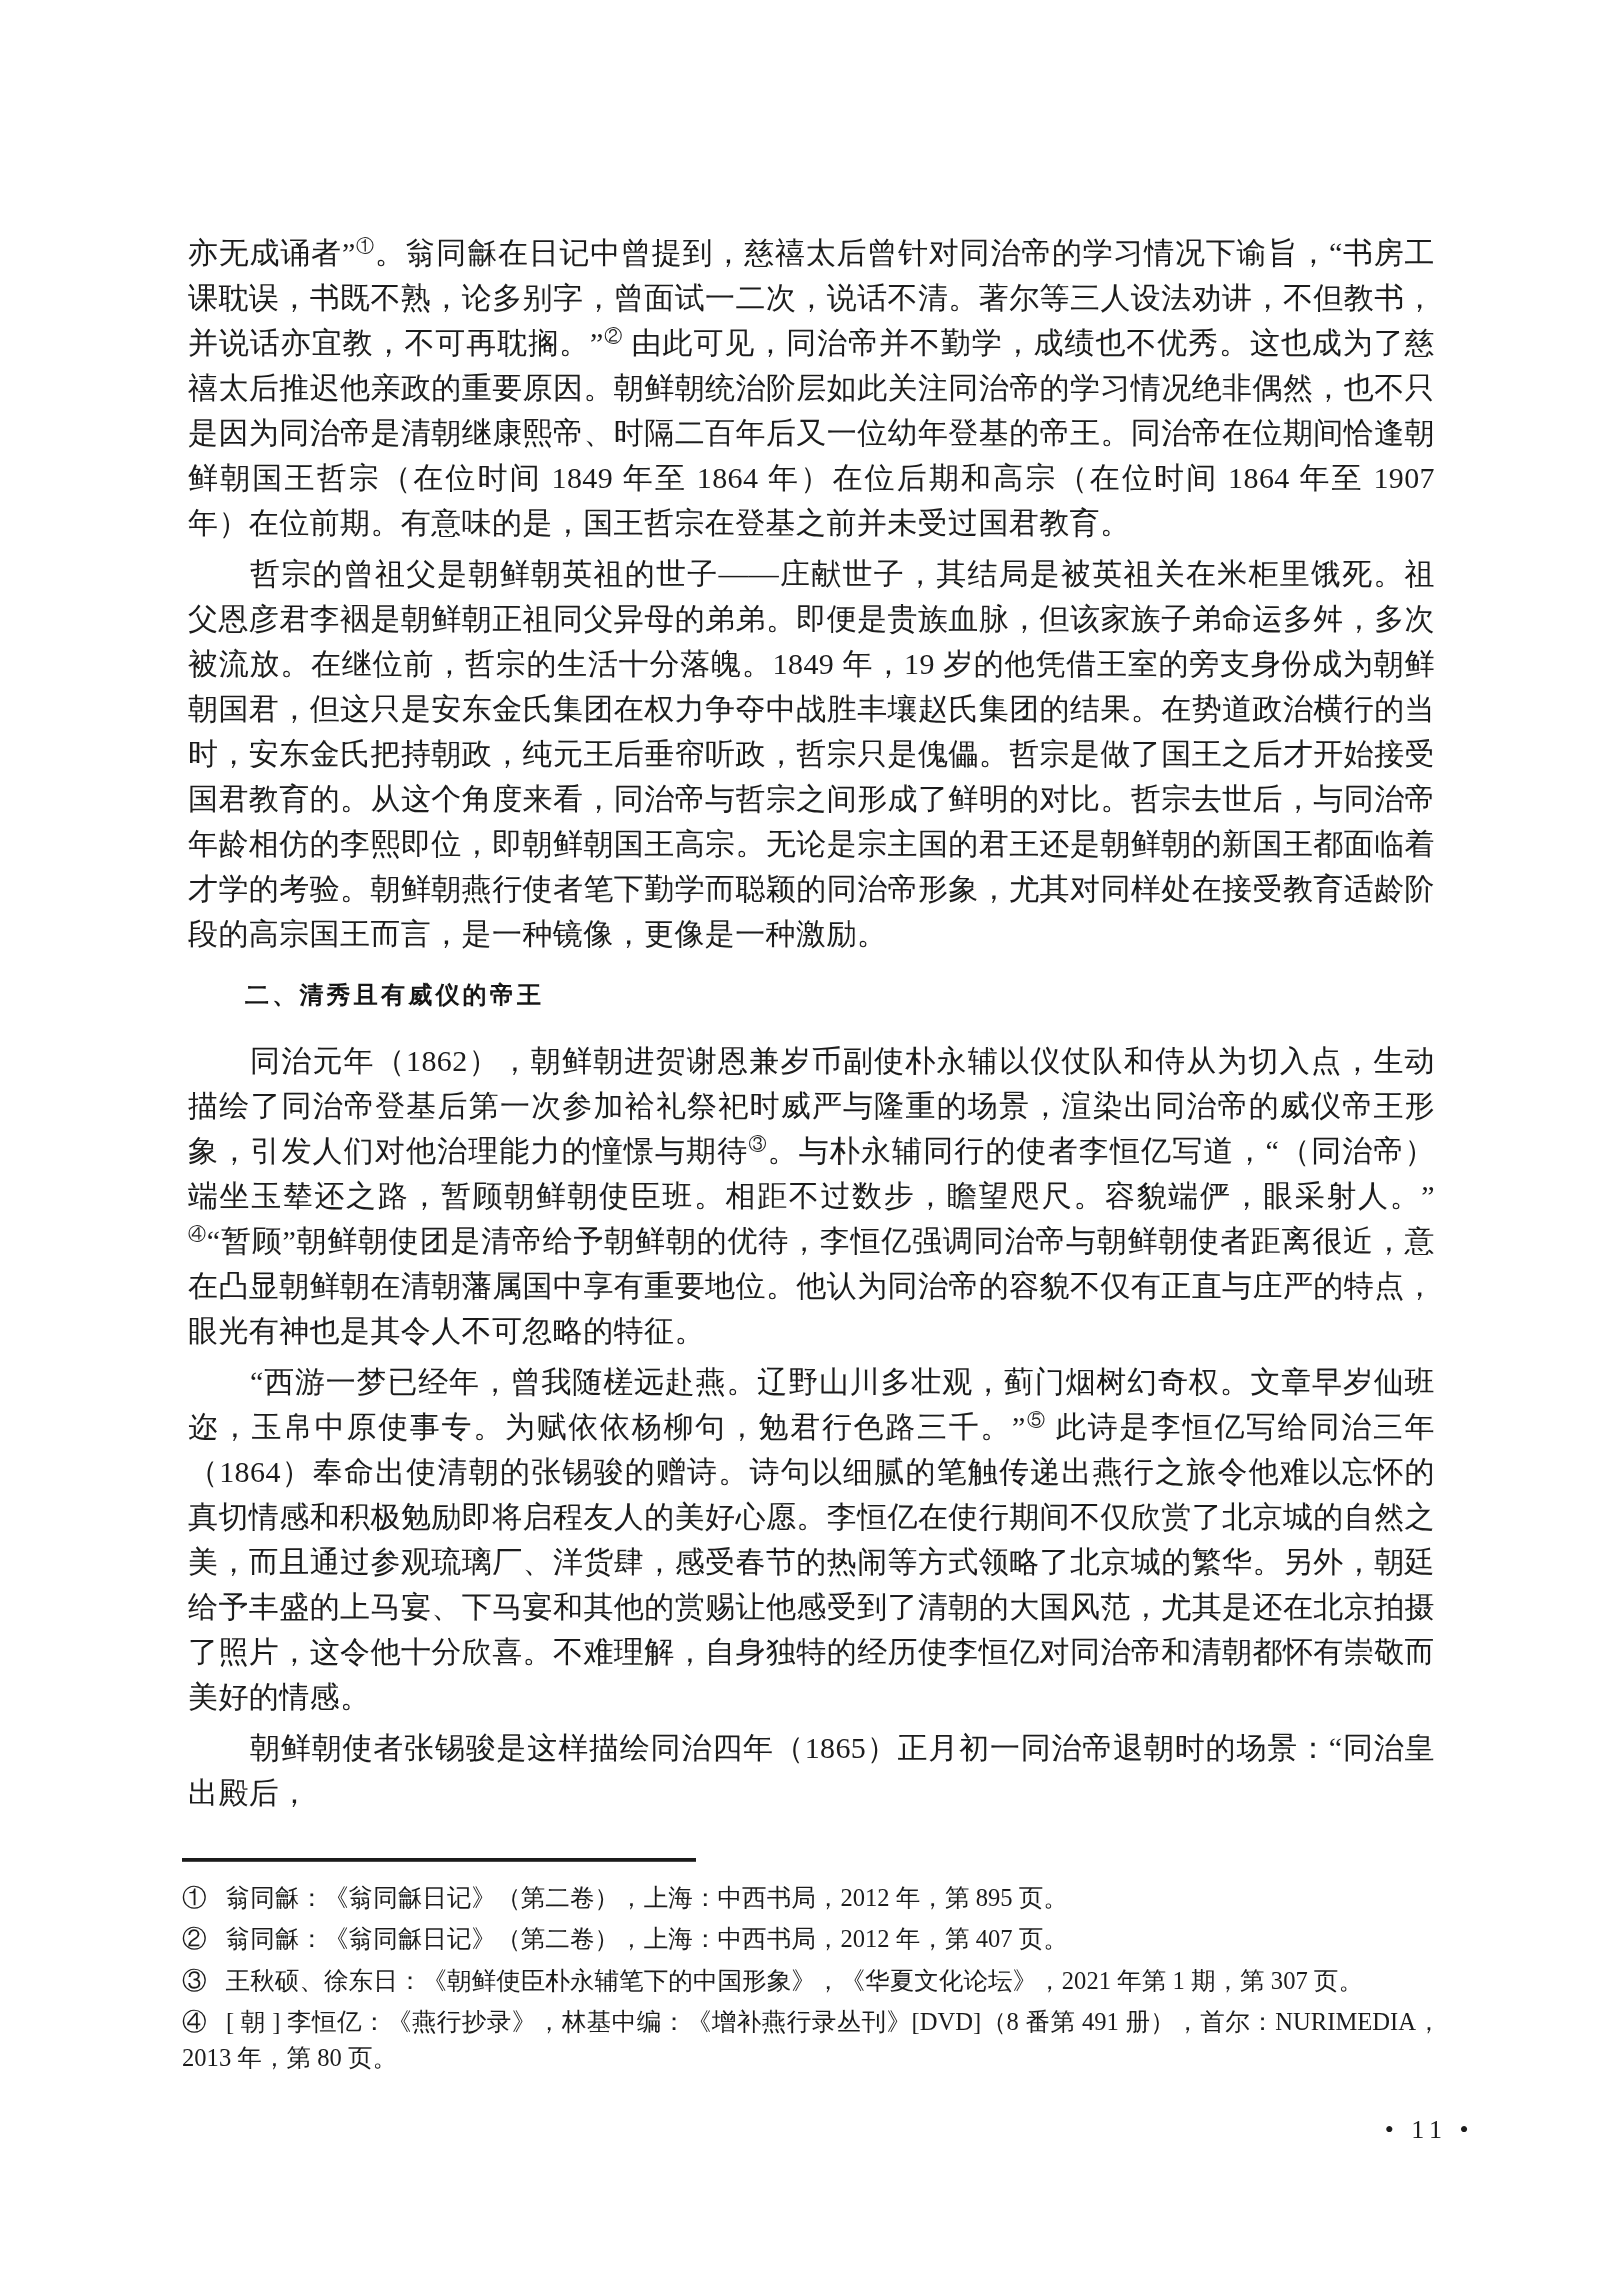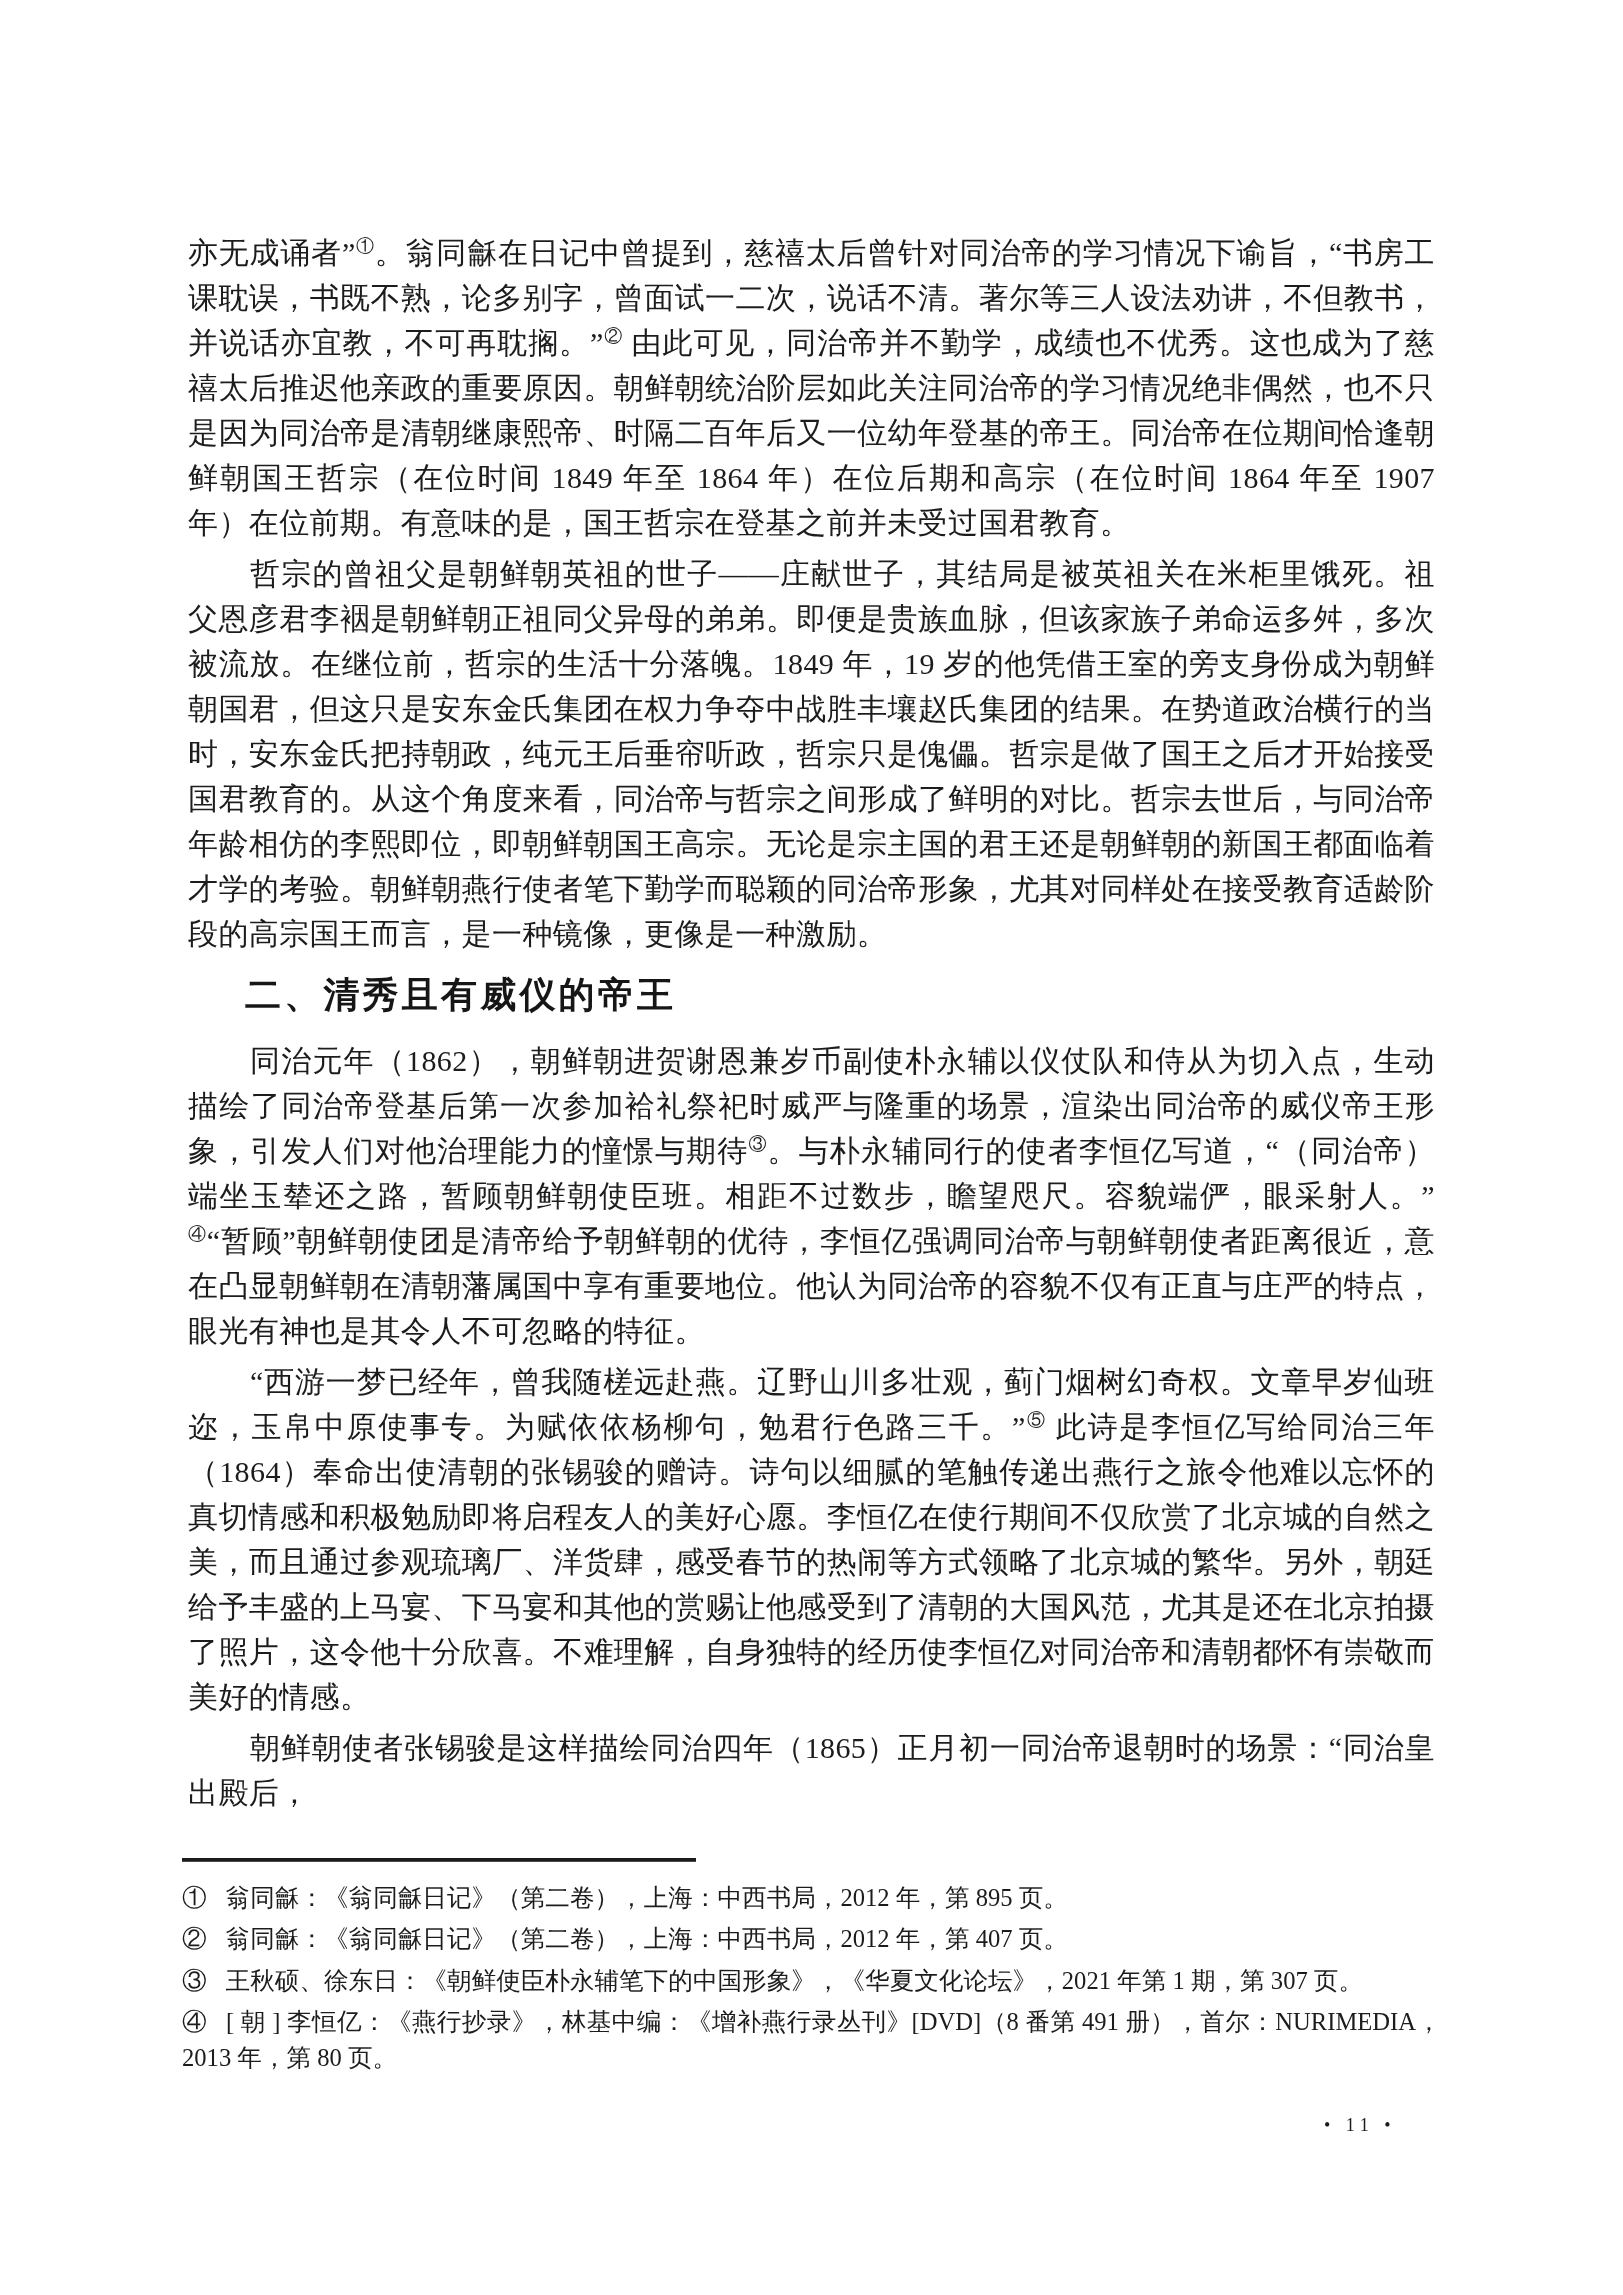--- a/index.html
+++ b/index.html
@@ -31,21 +31,21 @@
   p.para.indent {
     text-indent: 62px;
   }
   sup.fn-ref {
     font-size: 18px;
     line-height: 0;
     vertical-align: super;
   }
   h2.heading {
     margin: 16px 0 20.6px 63px;
-    font-size: 36px;
+    font-size: 24px;
     line-height: 45px;
     font-weight: bold;
     letter-spacing: 3.2px;
     font-family: "Liberation Sans", "DejaVu Sans", sans-serif;
     color: #161616;
   }
   .footnotes {
     position: absolute;
     left: 182px;
     top: 1858px;
@@ -62,25 +62,25 @@
     margin: 0 0 5.5px 0;
     font-size: 24.6px;
     line-height: 36px;
     text-align: justify;
   }
   .fn-marker {
     margin-right: 19px;
   }
   .pagenum {
     position: absolute;
-    left: 1277px;
+    left: 1308px;
     top: 2115px;
     width: 166px;
-    text-align: center;
-    font-size: 18px;
+    text-align: right;
+    font-size: 26px;
     letter-spacing: 5.5px;
     color: #1c1c1c;
   }
 </style>
 </head>
 <body>
 
 <main class="body-text" id="body-blocks">
     <p class="para">亦无成诵者”<sup class="fn-ref">①</sup>。翁同龢在日记中曾提到，慈禧太后曾针对同治帝的学习情况下谕旨，“书房工课耽误，书既不熟，论多别字，曾面试一二次，说话不清。著尔等三人设法劝讲，不但教书，并说话亦宜教，不可再耽搁。”<sup class="fn-ref">②</sup> 由此可见，同治帝并不勤学，成绩也不优秀。这也成为了慈禧太后推迟他亲政的重要原因。朝鲜朝统治阶层如此关注同治帝的学习情况绝非偶然，也不只是因为同治帝是清朝继康熙帝、时隔二百年后又一位幼年登基的帝王。同治帝在位期间恰逢朝鲜朝国王哲宗（在位时间 1849 年至 1864 年）在位后期和高宗（在位时间 1864 年至 1907 年）在位前期。有意味的是，国王哲宗在登基之前并未受过国君教育。</p>
     <p class="para indent">哲宗的曾祖父是朝鲜朝英祖的世子——庄献世子，其结局是被英祖关在米柜里饿死。祖父恩彦君李裀是朝鲜朝正祖同父异母的弟弟。即便是贵族血脉，但该家族子弟命运多舛，多次被流放。在继位前，哲宗的生活十分落魄。1849 年，19 岁的他凭借王室的旁支身份成为朝鲜朝国君，但这只是安东金氏集团在权力争夺中战胜丰壤赵氏集团的结果。在势道政治横行的当时，安东金氏把持朝政，纯元王后垂帘听政，哲宗只是傀儡。哲宗是做了国王之后才开始接受国君教育的。从这个角度来看，同治帝与哲宗之间形成了鲜明的对比。哲宗去世后，与同治帝年龄相仿的李熙即位，即朝鲜朝国王高宗。无论是宗主国的君王还是朝鲜朝的新国王都面临着才学的考验。朝鲜朝燕行使者笔下勤学而聪颖的同治帝形象，尤其对同样处在接受教育适龄阶段的高宗国王而言，是一种镜像，更像是一种激励。</p>

